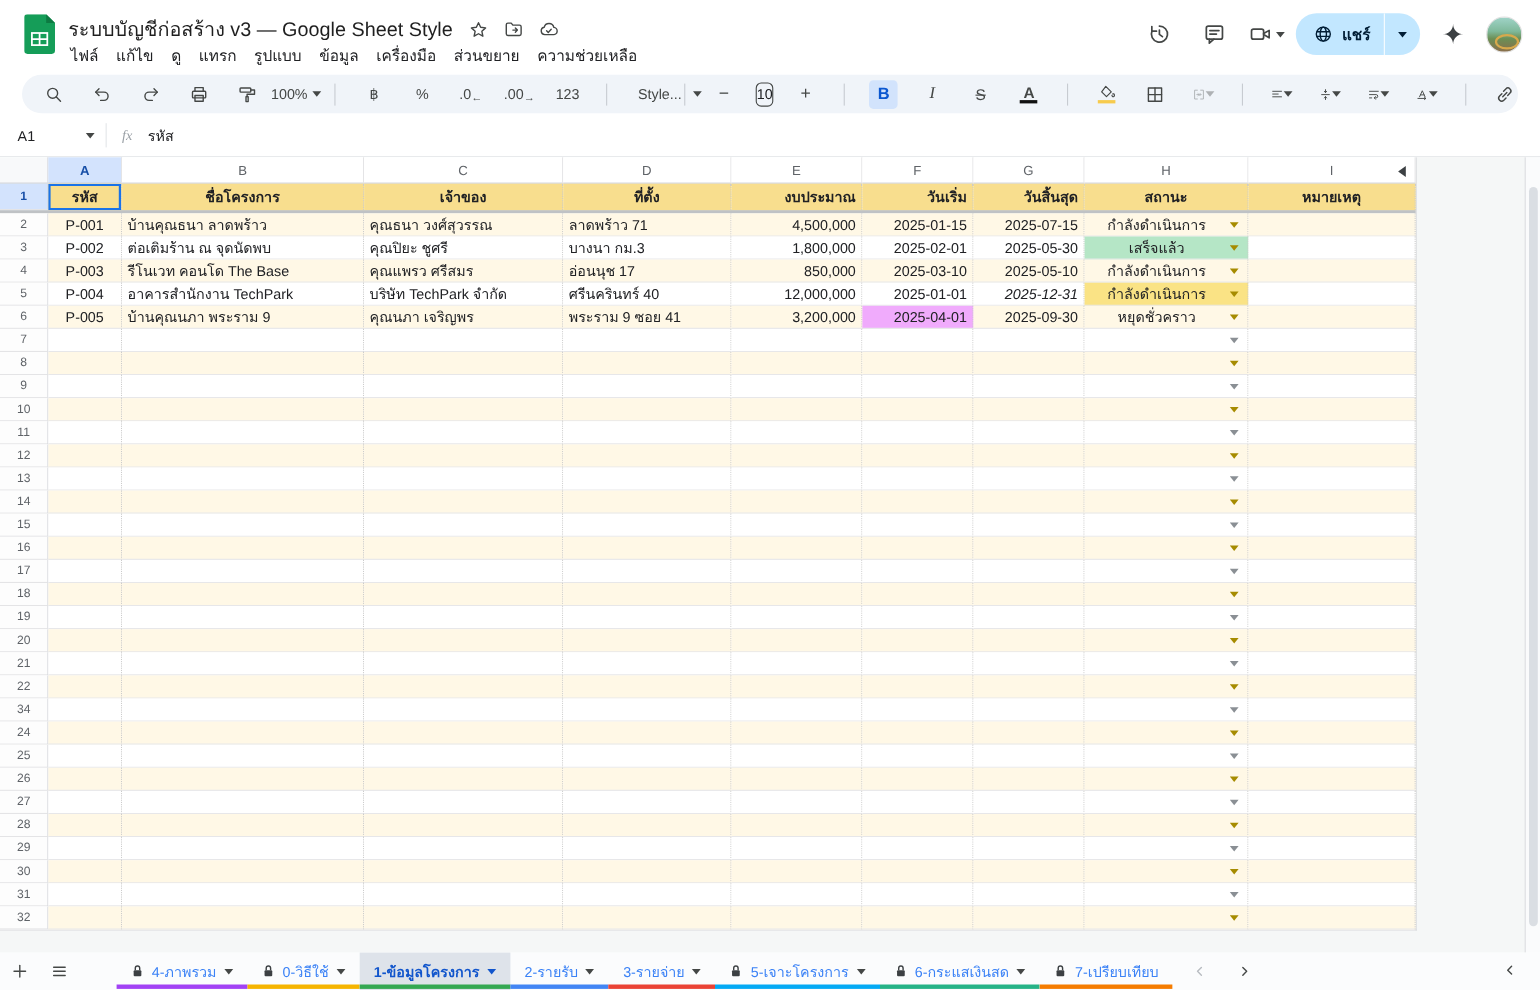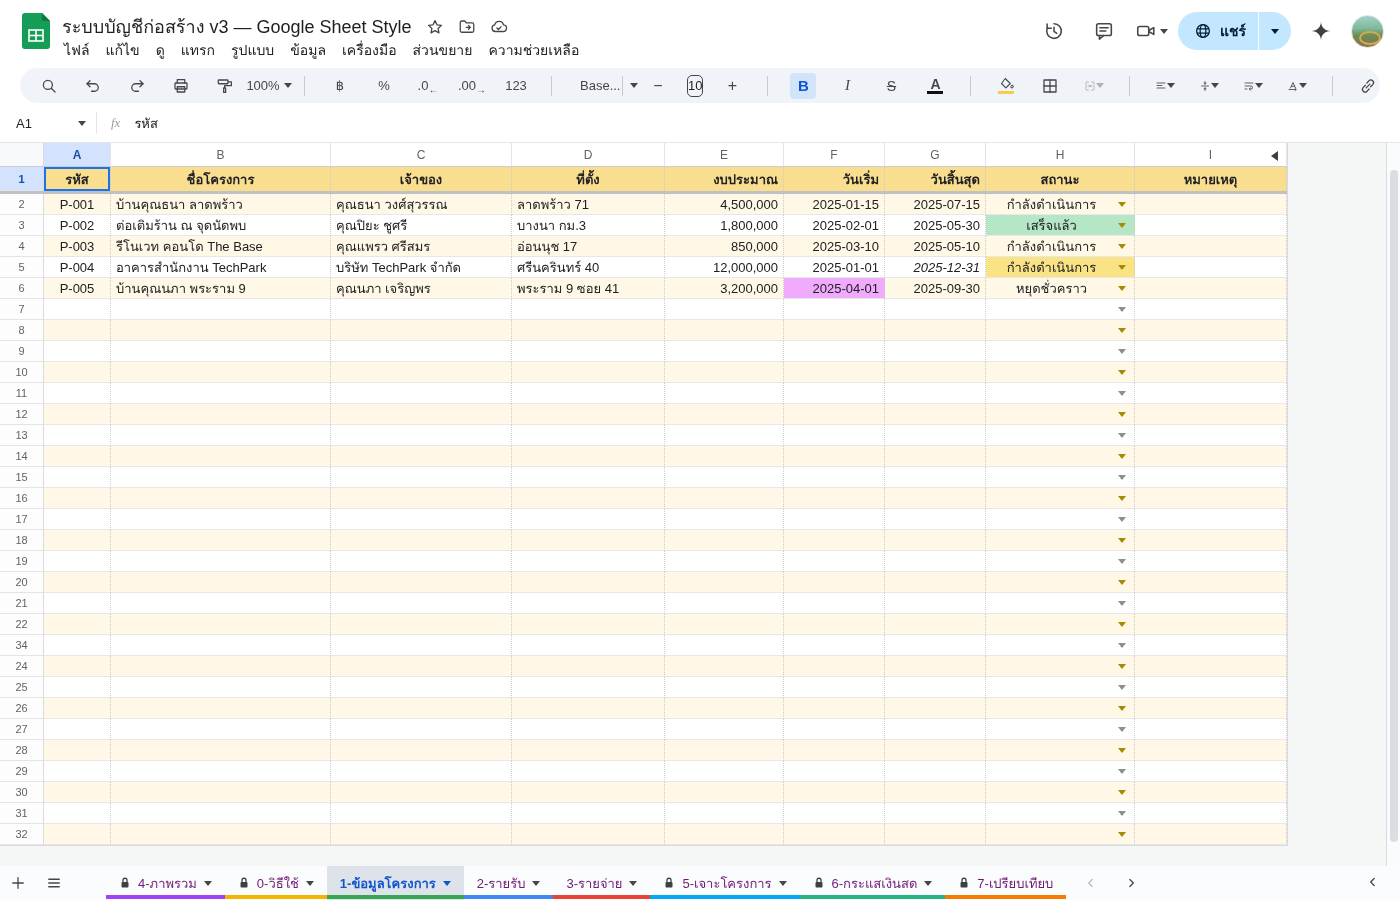--- a/index.html
+++ b/index.html
@@ -89,21 +89,21 @@
   .ddarrow { position:absolute; right:8px; top:50%; margin-top:-2px; width:0; height:0;
     border-left:4.5px solid transparent; border-right:4.5px solid transparent; border-top:5.5px solid; }
   .selbox { box-shadow:inset 0 0 0 2px #1a73e8; }
 
   
   .btmbar { position:absolute; left:0; top:866px; width:1400px; height:34px; background:#fbfcfd;
     display:flex; align-items:stretch; }
   .btm-icon-btn { width:36px; display:flex; align-items:center; justify-content:center; color:#444746; cursor:pointer; }
   .tabs { display:flex; align-items:stretch; margin-left:34px; }
   .stab { position:relative; display:flex; align-items:center; gap:7px; padding:0 13px; cursor:pointer; }
-  .stab .lbl { font-size:13px; color:#701a75; white-space:nowrap; }
+  .stab .lbl { font-size:13px; color:#3b82f6; white-space:nowrap; }
   .stab.active { background:#dee3ea; }
   .stab.active .lbl { color:#1155cc; font-weight:700; }
   .stab .bar { position:absolute; left:0; right:0; bottom:1px; height:4px; }
   .stab.clip { max-width:122px; overflow:hidden; }
   .tabnav { display:flex; align-items:center; gap:26px; margin-left:18px; }
   .panel-chevron { position:absolute; right:20px; top:875px; color:#444746; }
 
   svg { display:block; }
   .ic { stroke:#444746; fill:none; stroke-width:1.7; stroke-linecap:round; stroke-linejoin:round; }
 </style>
@@ -245,21 +245,21 @@
         <span>.0</span>
         <span style="font-size:10px; margin-top:7px;">←</span>
       </span>
     <span class="tbtn tb-text">
         <span>.00</span>
         <span style="font-size:10px; margin-top:7px;">→</span>
       </span>
     <span class="tbtn tb-text">123</span>
     <span class="tsep"></span>
     <span class="tbtn font-box">
-      <span class="tb-text">Base...</span>
+      <span class="tb-text">Style...</span>
       <span class="caret"></span>
       </span>
     <span class="tsep"></span>
     <span class="tbtn tb-text" style="font-size:16px;">−</span>
     <span class="size-box">10</span>
     <span class="tbtn tb-text" style="font-size:16px;">+</span>
     <span class="tsep"></span>
     <span class="tbtn active glyph-b">B</span>
     <span class="tbtn glyph-i">I</span>
     <span class="tbtn glyph-s">S</span>

